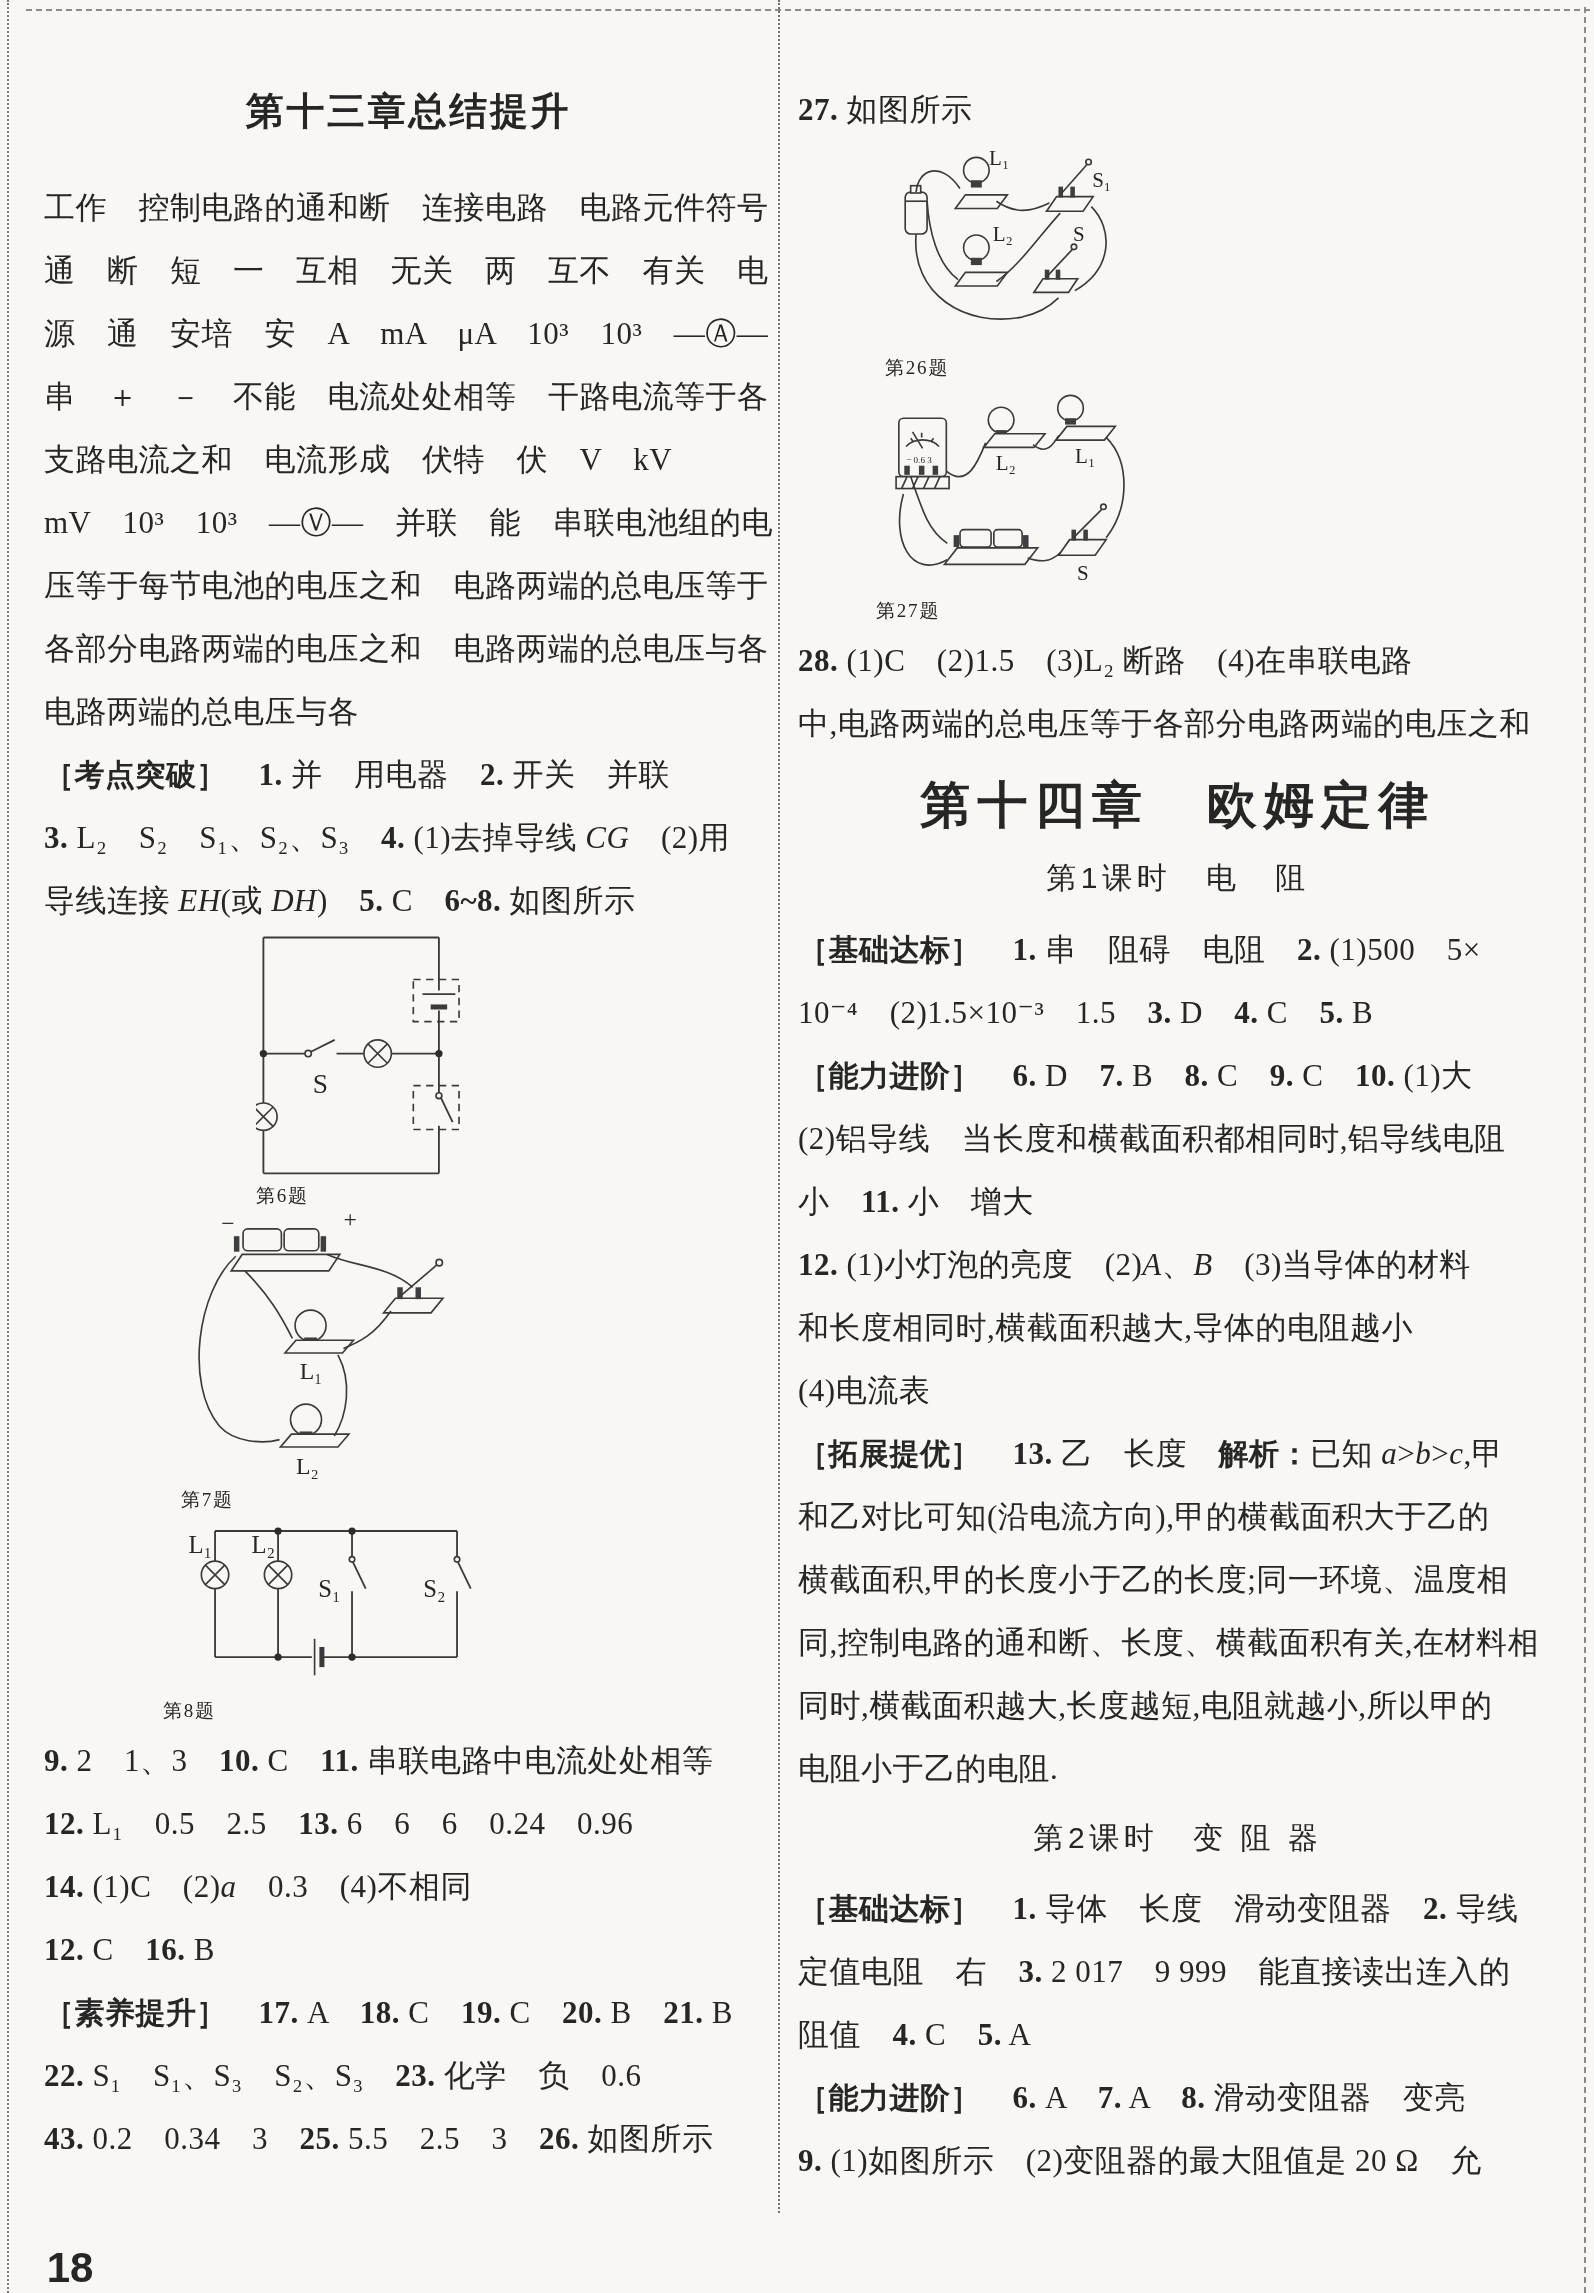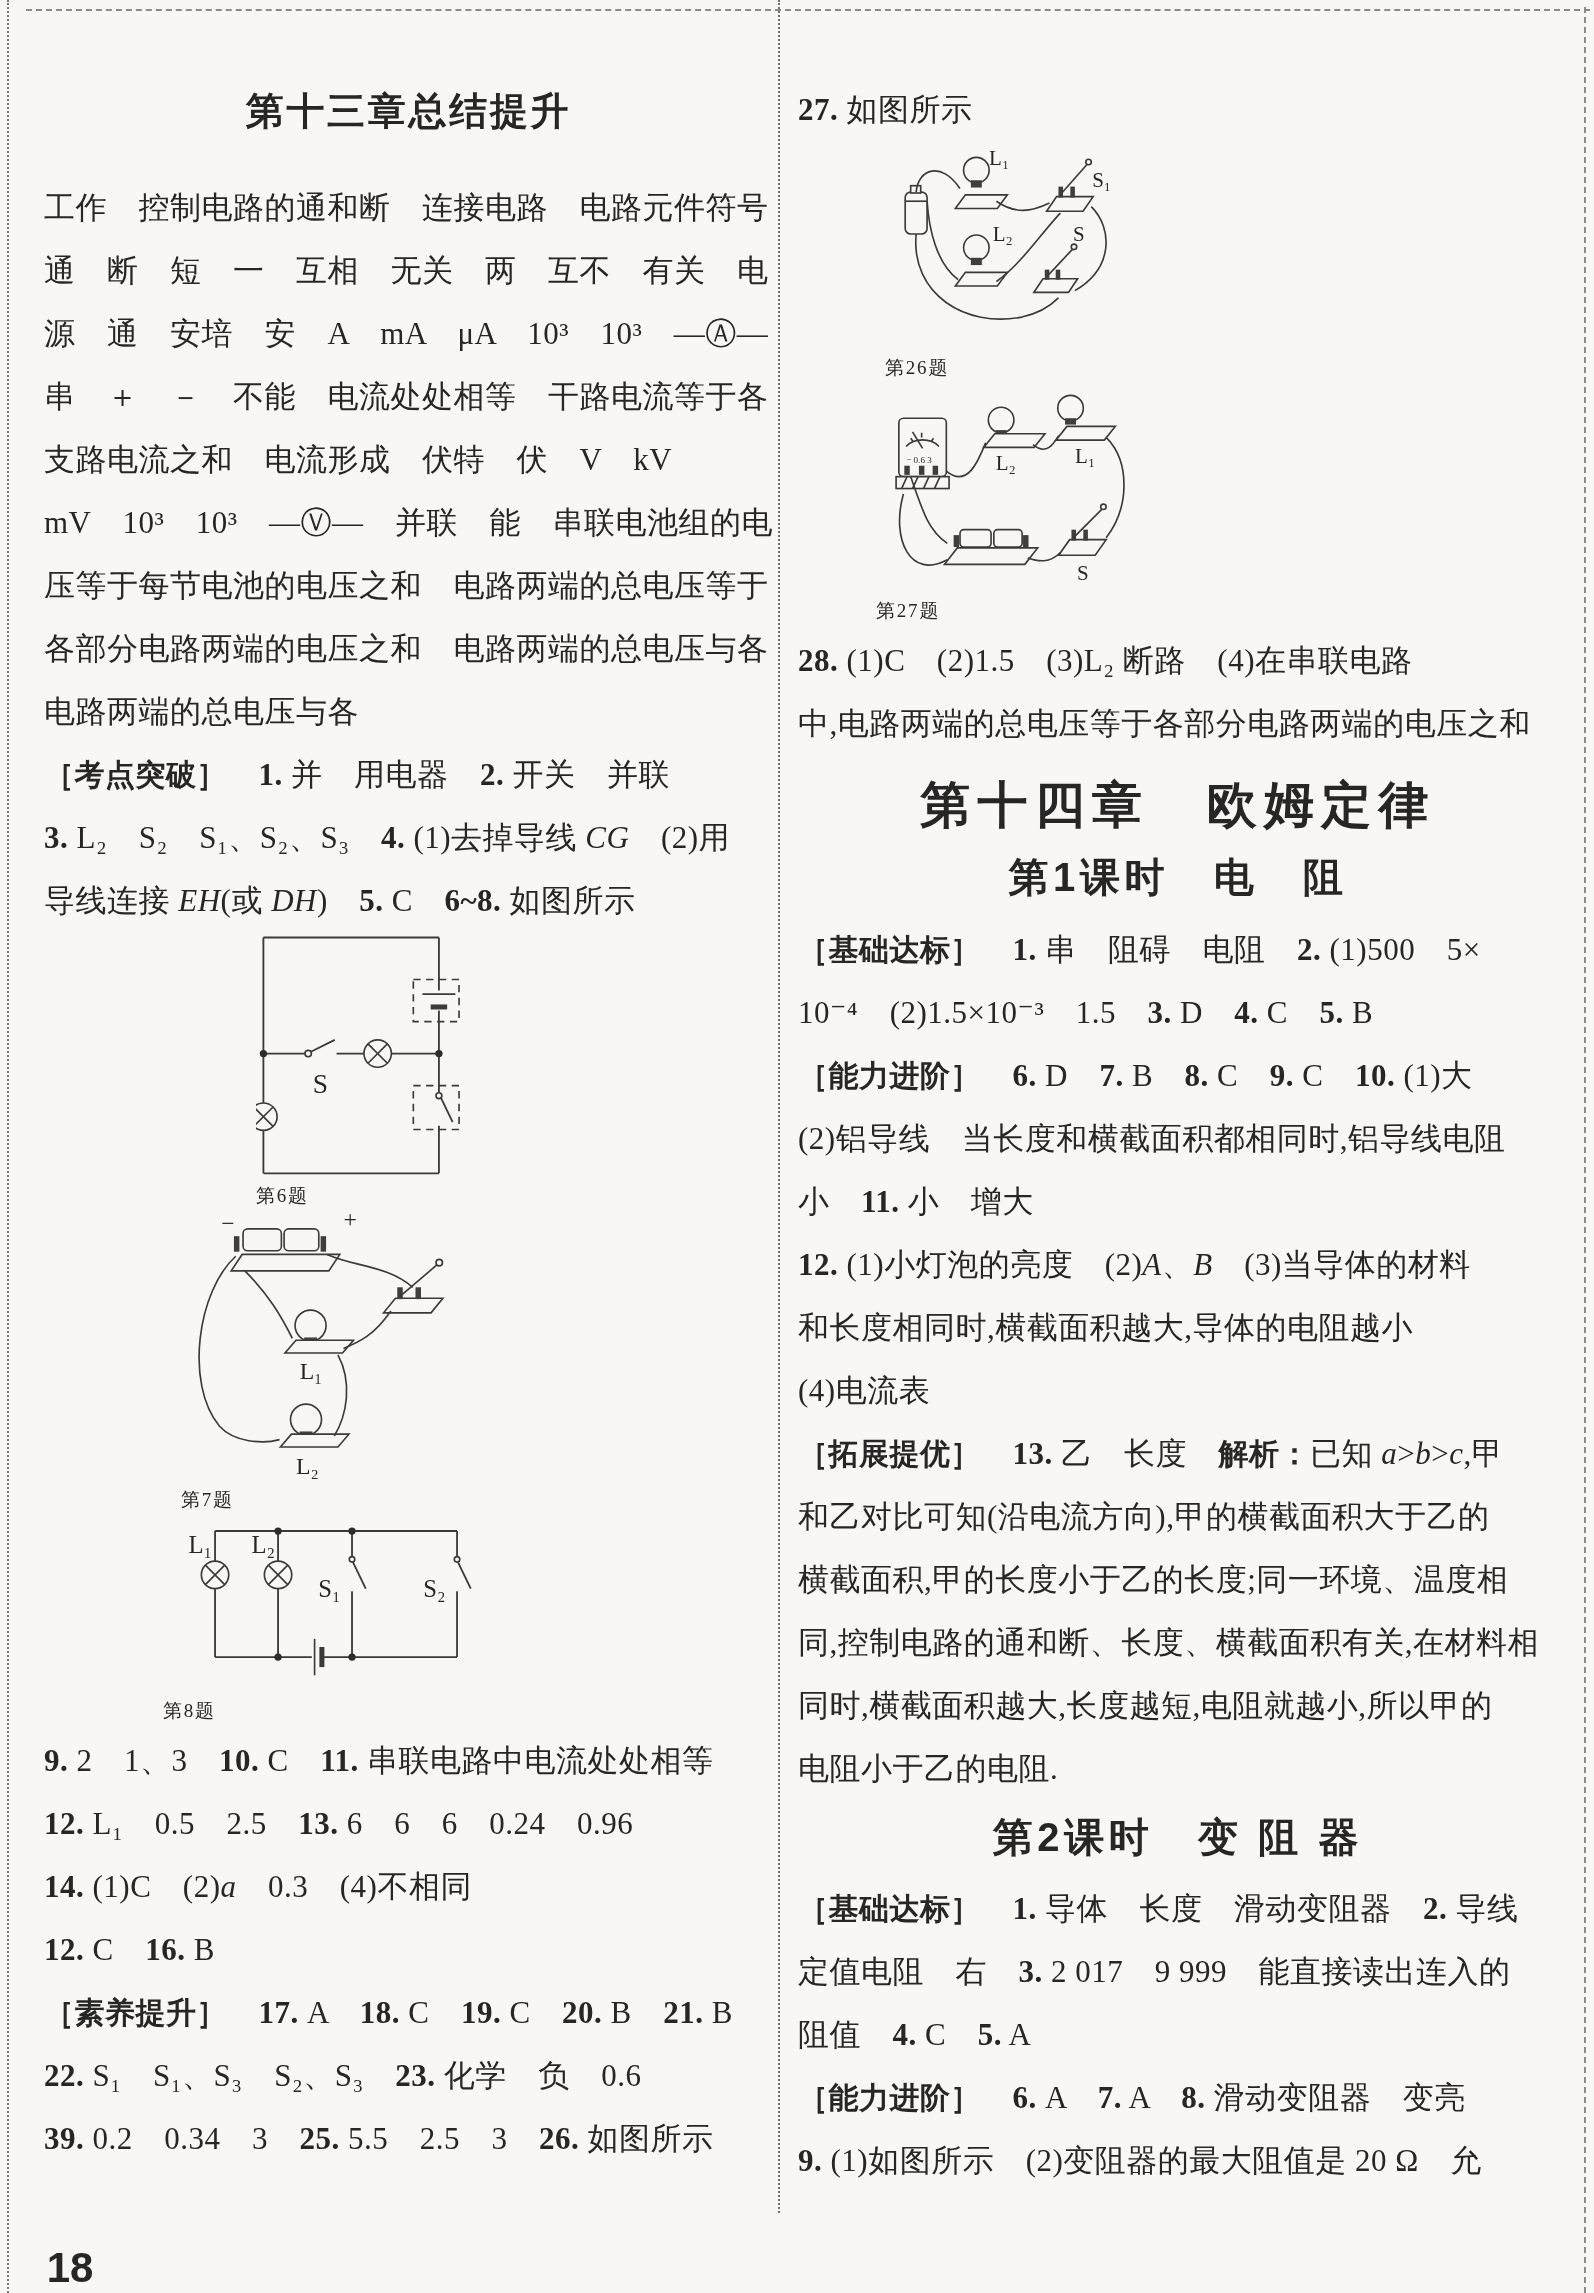--- a/index.html
+++ b/index.html
@@ -27,22 +27,22 @@
     font-family:"Liberation Sans","DejaVu Sans",sans-serif;font-weight:bold;
     font-size:38px;line-height:48px;text-align:center;letter-spacing:2.7px;
     margin:9.1px 0 41px 0;
   }
   .chapter-title{
     font-family:"Liberation Sans","DejaVu Sans",sans-serif;font-weight:bold;
     font-size:50px;line-height:64px;text-align:center;letter-spacing:7.3px;
     margin:18.3px 0 13.7px 0;
   }
   .lesson-title{
-    font-family:"Liberation Sans","DejaVu Sans",sans-serif;font-weight:bold;
-    font-size:40px;line-height:53px;text-align:center;letter-spacing:4.6px;
+    font-family:"Liberation Sans","DejaVu Sans",sans-serif;font-weight:normal;
+    font-size:30px;line-height:53px;text-align:center;letter-spacing:4.6px;
     margin:11px 0 13.7px 0;
   }
 
   .fig{margin:0;padding:0;}
   .fig svg{display:block;}
   .figcap{font-size:19px;line-height:37px;letter-spacing:1.8px;}
 
   .fig6{width:215px;margin-left:212px;}
   .fig7{width:292px;margin-left:137px;}
   .fig8{width:347px;margin-left:119px;}
@@ -208,21 +208,21 @@
     <figcaption class="figcap">第8题</figcaption>
   </figure>
 
   <div>
       <p class="tline"><b>9.</b> 2　1、3　<b>10.</b> C　<b>11.</b> 串联电路中电流处处相等</p>
       <p class="tline"><b>12.</b> L₁　0.5　2.5　<b>13.</b> 6　6　6　0.24　0.96</p>
       <p class="tline"><b>14.</b> (1)C　(2)<i>a</i>　0.3　(4)不相同</p>
       <p class="tline"><b>12.</b> C　<b>16.</b> B</p>
       <p class="tline"><b class="hei">［素养提升］</b>　<b>17.</b> A　<b>18.</b> C　<b>19.</b> C　<b>20.</b> B　<b>21.</b> B</p>
       <p class="tline"><b>22.</b> S₁　S₁、S₃　S₂、S₃　<b>23.</b> 化学　负　0.6</p>
-      <p class="tline"><b>39.</b> 0.2　0.34　3　<b>25.</b> 5.5　2.5　3　<b>26.</b> 如图所示</p>
+      <p class="tline"><b>43.</b> 0.2　0.34　3　<b>25.</b> 5.5　2.5　3　<b>26.</b> 如图所示</p>
     </div>
 </div>
 
 <div class="col col-right">
   <div>
       <p class="tline"><b>27.</b> 如图所示</p>
     </div>
 
   <figure class="fig fig26">
     <svg width="242" height="208" viewBox="0 0 265 228">

